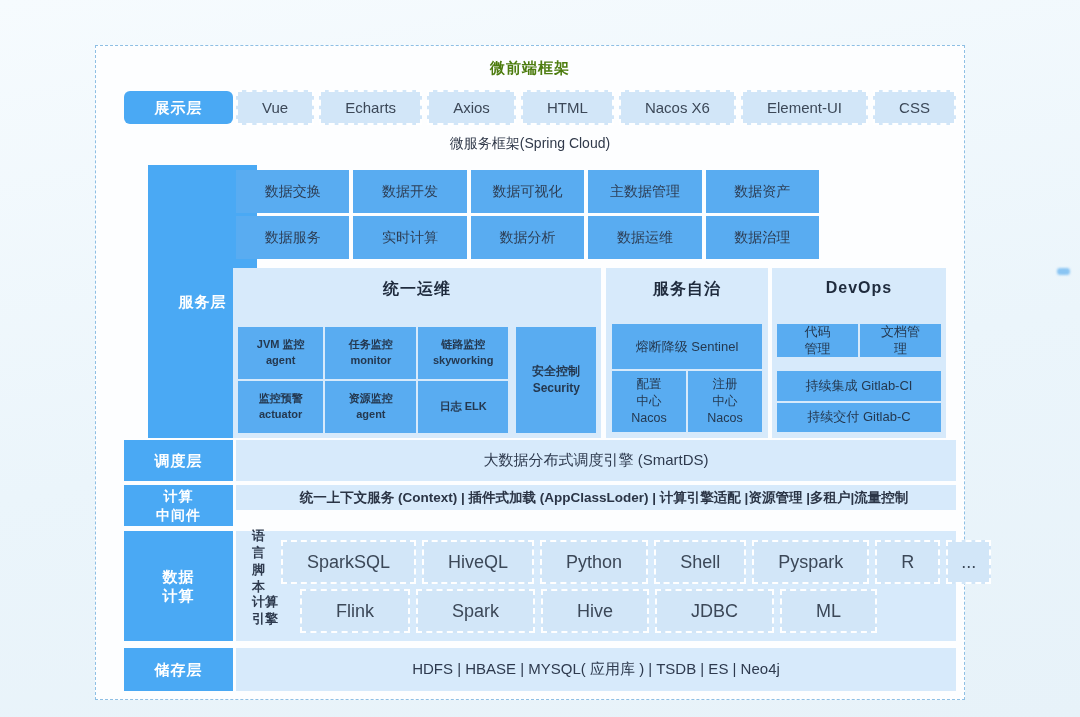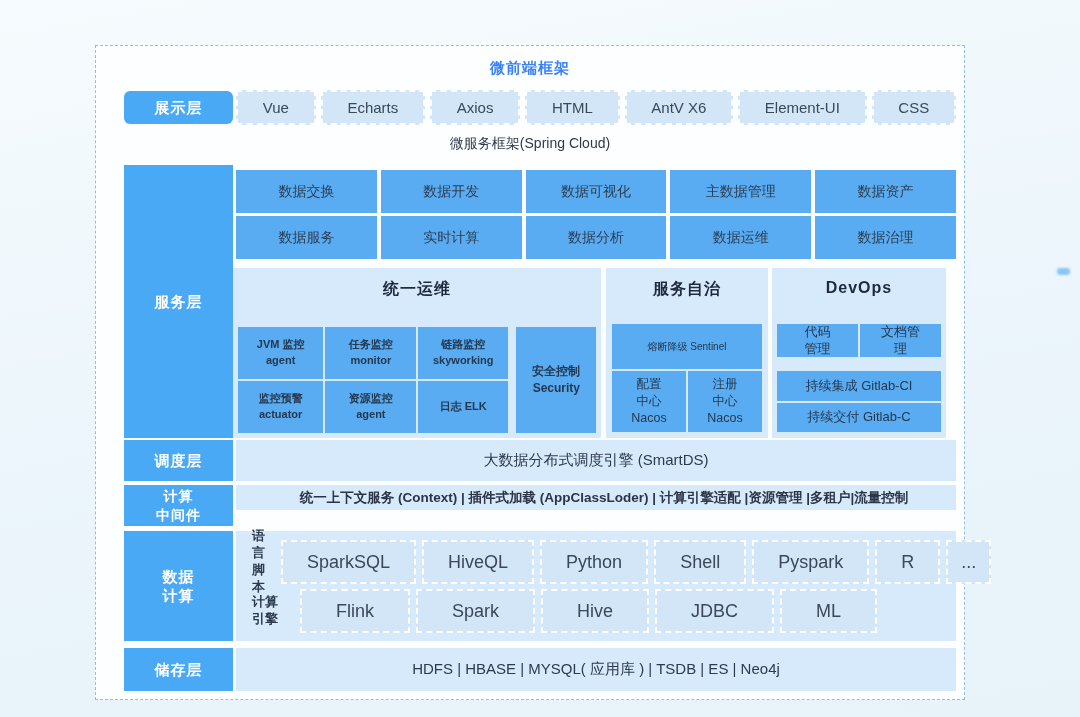--- a/index.html
+++ b/index.html
@@ -18,21 +18,21 @@
     position:relative;
   }
   .frame{
     position:absolute;left:95px;top:45px;width:870px;height:655px;
     background:#fdfeff;
     border:1px dashed #8ebfe4;
     outline:none;
   }
   .main-title{
     position:absolute;top:13px;left:0;right:0;text-align:center;
-    font-size:15px;font-weight:bold;color:#3b82f6;letter-spacing:1px;
+    font-size:15px;font-weight:bold;color:#4d7c0f;letter-spacing:1px;
   }
   .subtitle{
     position:absolute;top:89px;left:0;right:0;text-align:center;
     font-size:14px;color:#30394a;font-weight:500;
   }
   .layer-label{
     position:absolute;left:28px;width:109px;
     background:var(--accent);color:#fff;
     font-size:15px;font-weight:bold;letter-spacing:1px;
     display:flex;align-items:center;justify-content:center;
@@ -51,23 +51,23 @@
   }
   .dash-box{
     background:var(--light-tile);
     border:2px dashed #ffffff;
     color:#3c4858;
     display:flex;align-items:center;justify-content:center;
     text-align:right;
   }
   .pres-boxes .dash-box{flex:1 1 auto;padding:0 24px;font-size:15px;}
   
-  .lbl-service{top:119px;height:273px;}
+  .lbl-service{top:119px;height:273px;margin-left:24px;}
   .biz-grid{
-    position:absolute;left:140px;top:124px;width:720px;height:89px;
+    position:absolute;left:140px;top:124px;width:583px;height:89px;
     display:flex;gap:4px;
   }
   .biz-col{flex:1;display:flex;flex-direction:column;gap:3px;}
   .biz-cell{
     flex:1;background:var(--tile);color:var(--text-dark);
     font-size:14px;display:flex;align-items:center;justify-content:center;
   }
   .panel{position:absolute;top:222px;height:170px;background:var(--panel);}
   .ops-panel{left:137px;width:368px;}
   .auto-panel{left:510px;width:162px;}
@@ -86,21 +86,21 @@
     grid-template-rows:52px 1fr;
     gap:2px;
   }
   .ops-tile,.ops-security,.auto-wide,.auto-cell,.devops-cell,.devops-row{
     background:var(--tile);color:#243850;
     display:flex;align-items:center;justify-content:center;
     text-align:center;white-space:pre-line;
   }
   .ops-tile{font-size:11px;font-weight:600;line-height:1.45;}
   .ops-security{width:80px;font-size:12px;font-weight:600;line-height:1.45;text-align:right;}
-  .auto-wide{position:absolute;left:6px;right:6px;top:56px;height:45px;font-size:10px;}
+  .auto-wide{position:absolute;left:6px;right:6px;top:56px;height:45px;font-size:13px;}
   .auto-cells{position:absolute;left:6px;right:6px;top:103px;bottom:6px;display:flex;gap:2px;}
   .auto-cell{flex:1;font-size:12.5px;line-height:1.35;}
   .devops-cells{position:absolute;left:5px;right:5px;top:56px;height:33px;display:flex;gap:2px;}
   .devops-cell{flex:1;font-size:13px;line-height:1.3;}
   .devops-rows{position:absolute;left:5px;right:5px;top:103px;bottom:6px;display:flex;flex-direction:column;gap:2px;}
   .devops-row{flex:1;font-size:13px;}
   
   .lbl-sched{top:394px;height:41px;}
   .bar-sched{top:394px;height:41px;font-size:15px;font-weight:500;}
   .lbl-mid{top:439px;height:41px;font-size:14px;}
@@ -143,21 +143,21 @@
   <div class="pres-boxes">
 
       <div class="dash-box">Vue</div>
 
       <div class="dash-box">Echarts</div>
 
       <div class="dash-box">Axios</div>
 
       <div class="dash-box">HTML</div>
 
-      <div class="dash-box">AntV X6</div>
+      <div class="dash-box">Nacos X6</div>
 
       <div class="dash-box">Element-UI</div>
 
       <div class="dash-box">CSS</div>
     </div>
 
   <div class="subtitle">微服务框架(Spring Cloud)</div>
 
   <div class="layer-label lbl-service">服务层</div>
 

